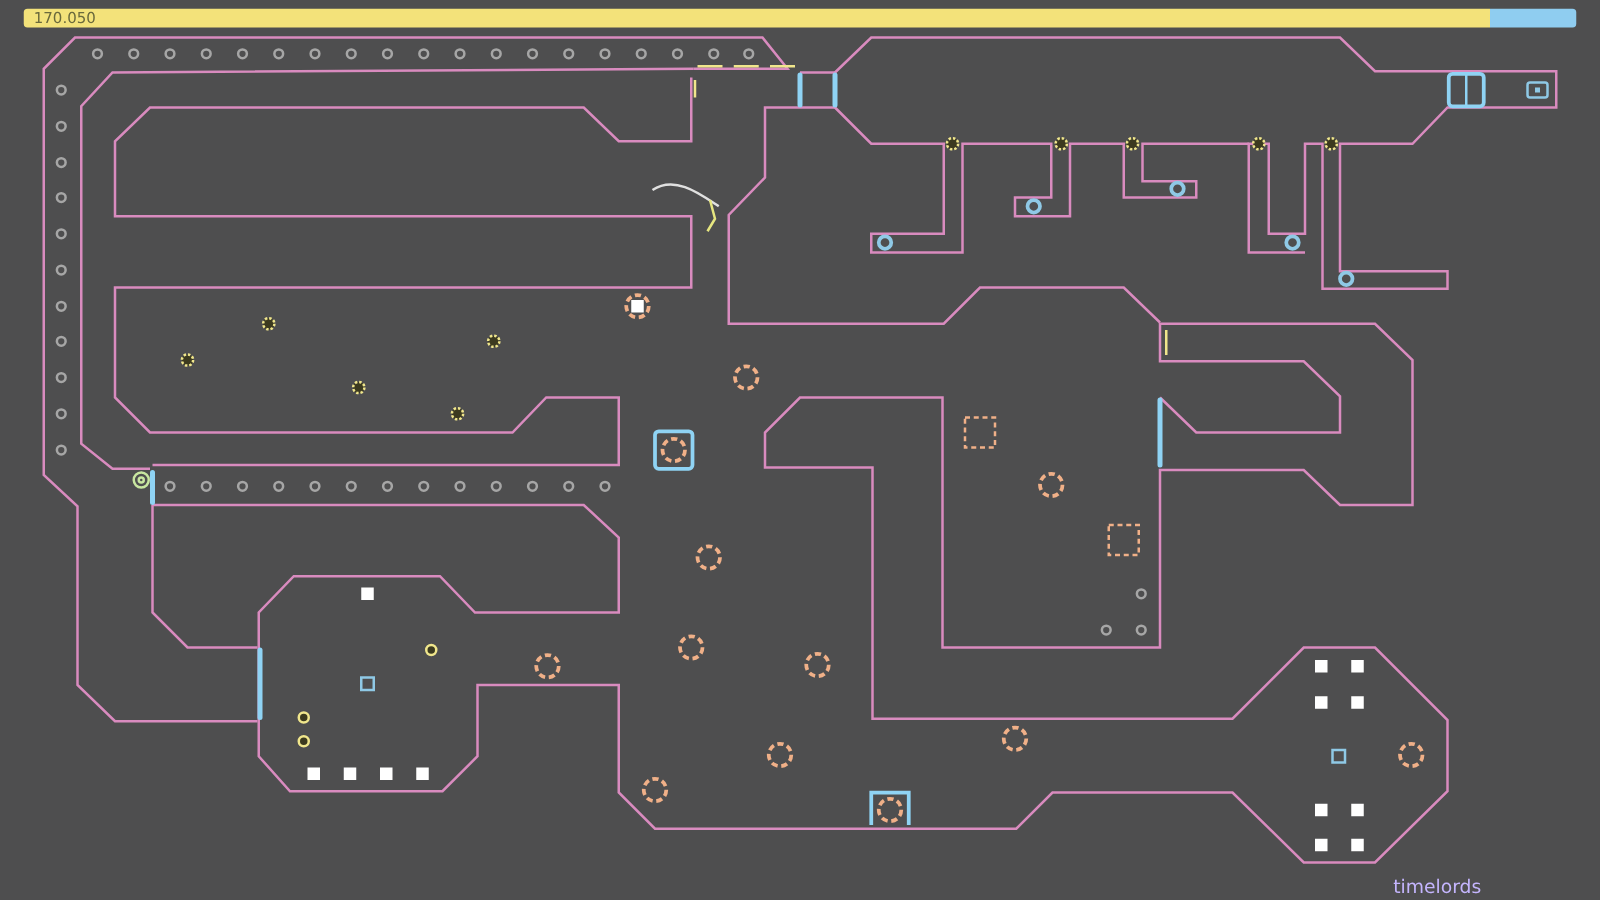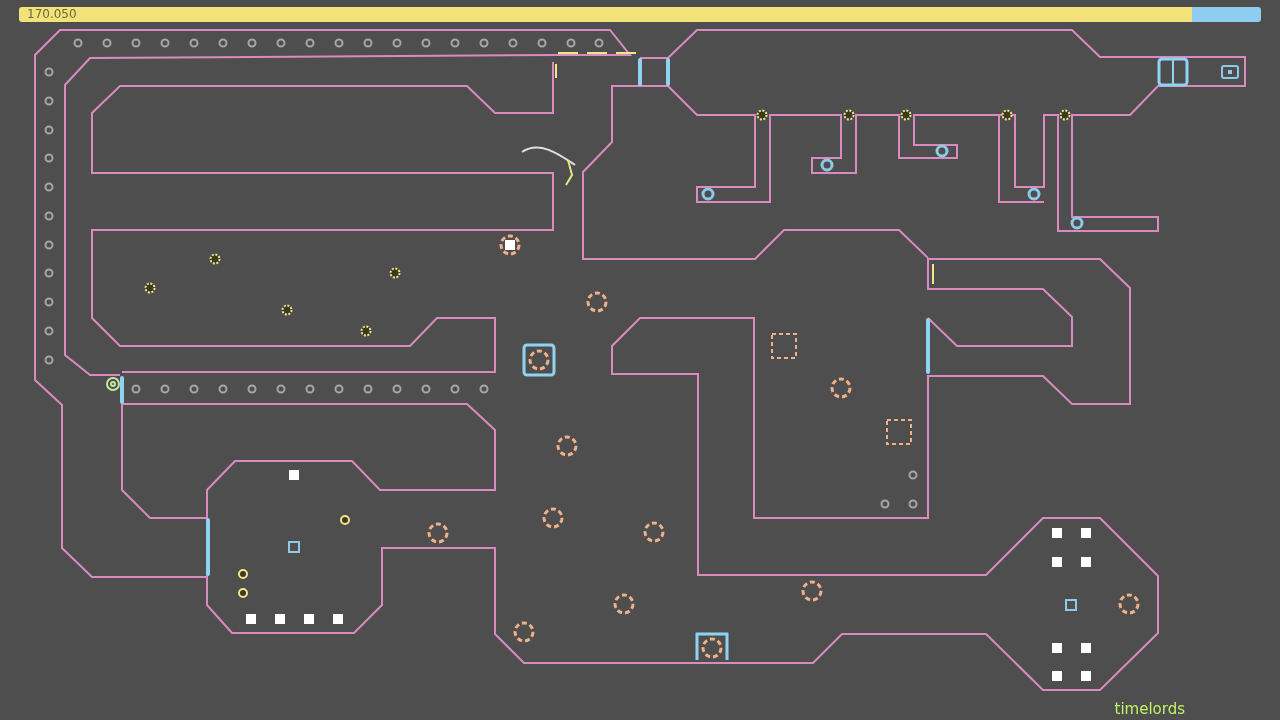--- a/index.html
+++ b/index.html
@@ -2,21 +2,21 @@
 <html><head>
 <meta charset="utf-8">
 <style>
   html,body{margin:0;padding:0;background:#4e4e4f;width:1280px;height:720px;overflow:hidden;}
   body{position:relative;font-family:"DejaVu Sans",sans-serif;}
   #timebar{position:absolute;left:19px;top:7px;width:1242px;height:15px;}
   #timebar .fill{position:absolute;left:0;top:0;height:15px;background:#f3e27a;border-radius:3px 0 0 3px;}
   #timebar .rest{position:absolute;top:0;height:15px;background:#8fcdf0;border-radius:0 3px 3px 0;}
   #timebar .label{position:absolute;left:8px;top:0;font-size:12px;line-height:15px;color:#6b6a3c;}
   #level{position:absolute;left:0;top:0;}
-  #level-name{position:absolute;right:95px;bottom:2px;font-size:15px;color:#bef264;}
+  #level-name{position:absolute;right:95px;bottom:2px;font-size:15px;color:#c4b5fd;}
 </style>
 </head>
 <body>
 
 <div id="timebar">
   <div class="fill" style="width:1173px;"></div>
   <div class="rest" style="left:1173px;width:69px;"></div>
   <span class="label">170.050</span>
 </div>
 

